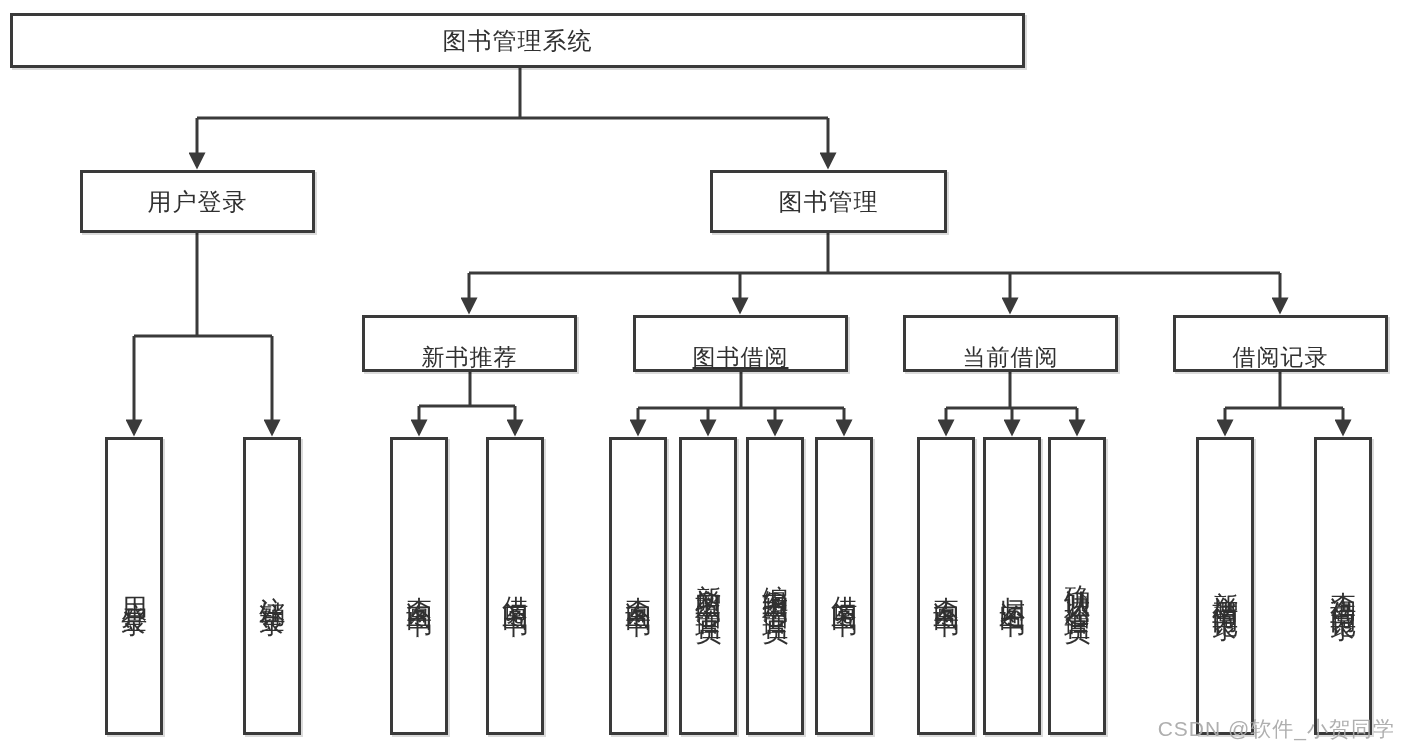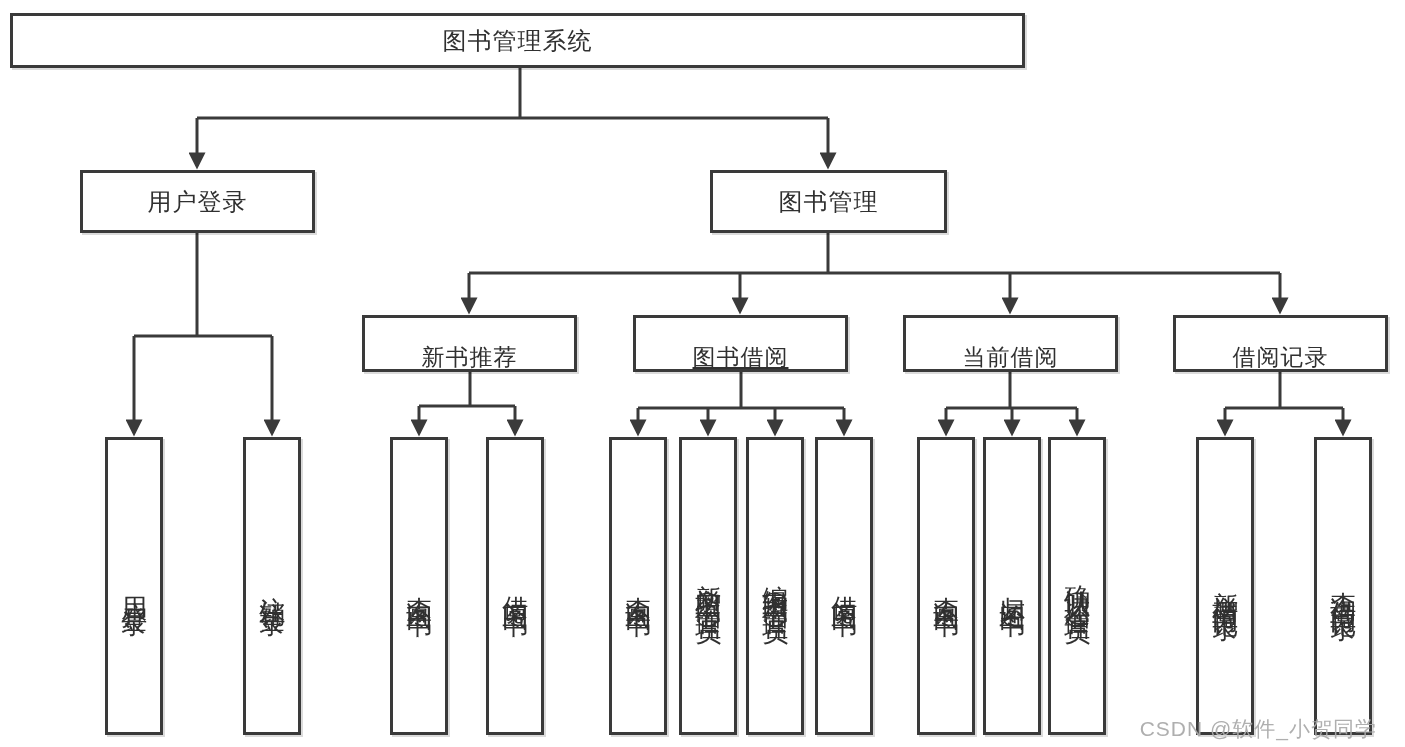--- a/index.html
+++ b/index.html
@@ -49,21 +49,21 @@
   .n-leaf-add-admin{left:679px;}
   .n-leaf-edit-admin{left:746px;}
   .n-leaf-borrow-bor{left:815px;}
   .n-leaf-query-cur{left:917px;}
   .n-leaf-return{left:983px;}
   .n-leaf-confirm-admin{left:1048px;}
   .n-leaf-add-record{left:1196px;}
   .n-leaf-query-record{left:1314px;}
   .watermark{
     position:absolute;
-    right:28px;bottom:4px;
+    right:10px;bottom:4px;
     z-index:2;
     font-size:21px;
     color:#ababab;
     letter-spacing:1px;
     opacity:.95;
   }
 </style>
 </head>
 <body>
 

